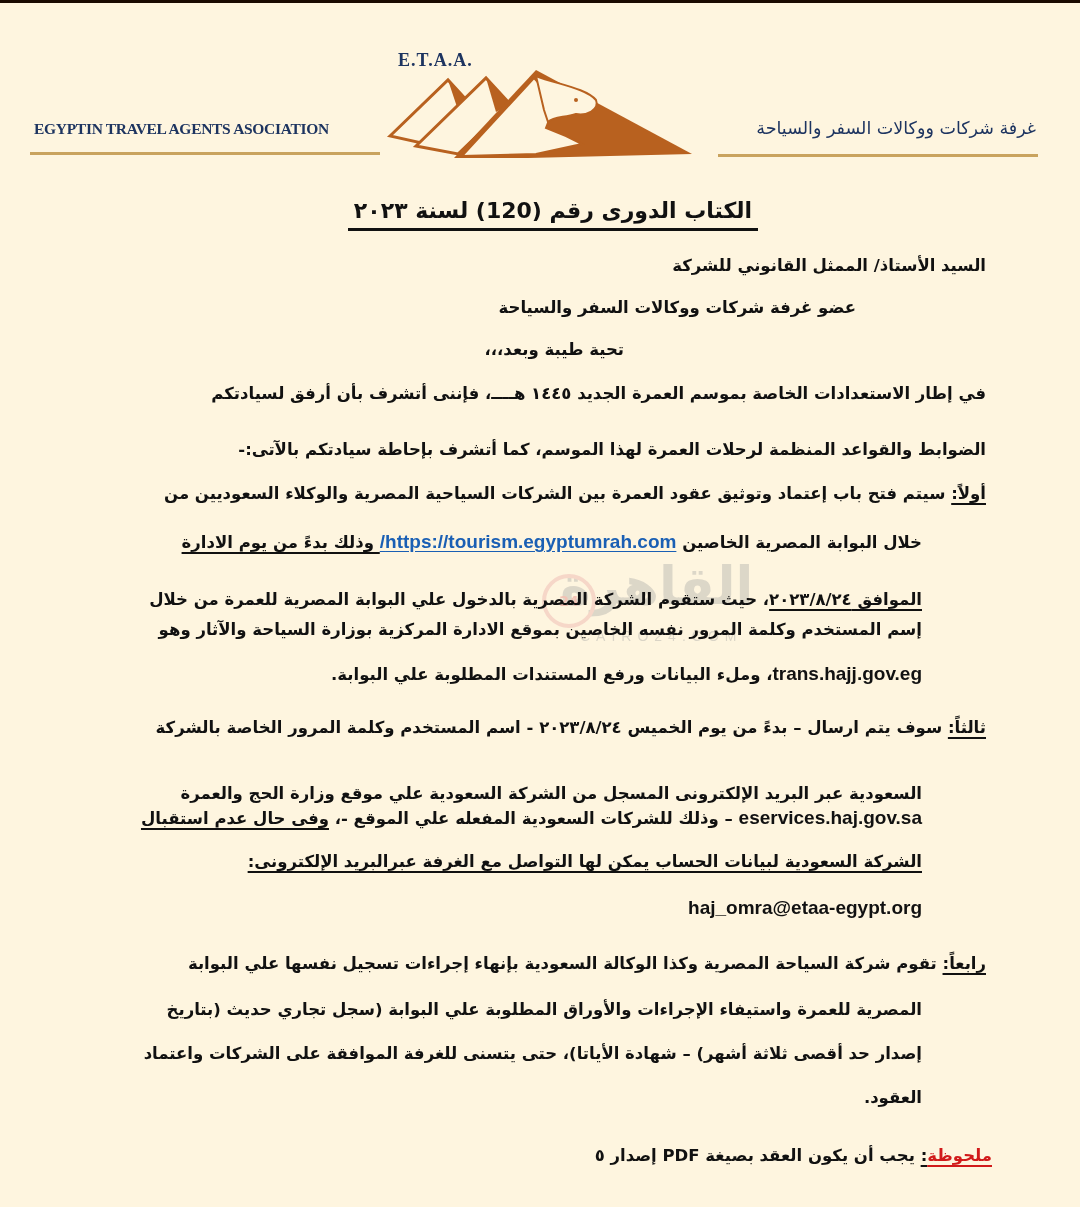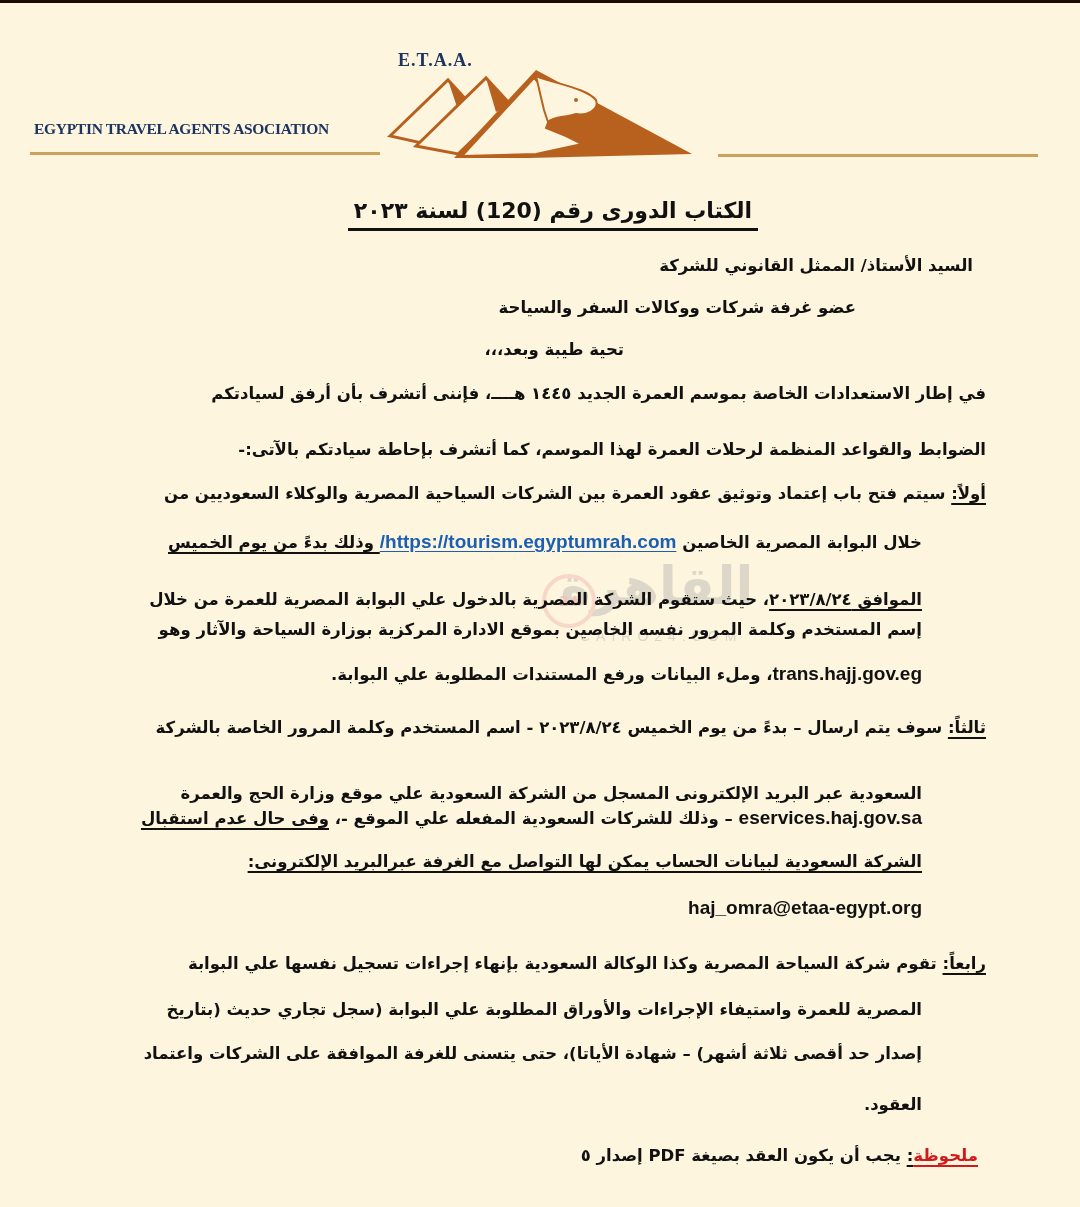--- a/index.html
+++ b/index.html
@@ -73,43 +73,44 @@
     <polygon points="62,14 86,40 72,44" fill="#b8611f"></polygon>
 
     <polygon points="30,80 100,12 124,38 72,88" fill="#fef5df" stroke="#b8611f" stroke-width="3"></polygon>
     <polygon points="100,12 124,38 110,46" fill="#b8611f"></polygon>
 
     <polygon points="68,92 150,4 306,88 142,92" fill="#b8611f"></polygon>
     <polygon points="76,90 148,12 170,36 160,62 180,70 196,78 150,88" fill="#fef5df" stroke="#b8611f" stroke-width="2"></polygon>
     <path d="M150,10 C170,18 200,22 210,34 C214,44 200,50 190,48 C178,52 168,50 162,56 L158,44 Z" fill="#fef5df" stroke="#b8611f" stroke-width="2"></path>
     <circle cx="190" cy="34" r="2" fill="#b8611f"></circle>
   </svg>
+  <div class="header-ar">غرفة شركات ووكالات السفر والسياحة</div>
   <div class="rule-right"></div>
 </div>
 
 <div class="title">الكتاب الدورى رقم (120) لسنة ٢٠٢٣</div>
 
-<div class="line" style="right:107px; top:254px;">السيد الأستاذ/ الممثل القانوني للشركة</div>
+<div class="line" style="right:94px; top:254px;">السيد الأستاذ/ الممثل القانوني للشركة</div>
 <div class="line" style="right:224px; top:296px;">عضو غرفة شركات ووكالات السفر والسياحة</div>
 <div class="line" style="right:456px; top:338px;">تحية طيبة وبعد،،،</div>
 
 <div class="line" style="right:94px; top:382px;">في إطار الاستعدادات الخاصة بموسم العمرة الجديد ١٤٤٥ هــــ، فإننى أتشرف بأن أرفق لسيادتكم</div>
 <div class="line" style="right:94px; top:426px;margin-top:12px;">الضوابط والقواعد المنظمة لرحلات العمرة لهذا الموسم، كما أتشرف بإحاطة سيادتكم بالآتى:-</div>
 
 <div class="watermark">
   <div class="wm-ar">القاهرة</div>
   <div class="wm-circle">24</div>
   <div class="wm-text">CAIRO24.COM</div>
 </div>
 
 <div class="line" style="right:94px; top:482px;">
   <span class="u">أولاً:</span><span> سيتم فتح باب إعتماد وتوثيق عقود العمرة بين الشركات السياحية المصرية والوكلاء السعوديين من</span>
 </div>
 <div class="line" style="right:158px; top:530px;">
-  <span>خلال البوابة المصرية الخاصين </span><a class="link">https://tourism.egyptumrah.com/</a><span class="u"> وذلك بدءً من يوم الخميس</span>
+  <span>خلال البوابة المصرية الخاصين </span><a class="link">https://tourism.egyptumrah.com/</a><span class="u"> وذلك بدءً من يوم الادارة</span>
 </div>
 <div class="line" style="right:158px; top:588px;">
   <span class="u">الموافق ٢٠٢٣/٨/٢٤</span><span>، حيث ستقوم الشركة المصرية بالدخول علي البوابة المصرية للعمرة من خلال</span>
 </div>
 <div class="line" style="right:158px; top:618px;">إسم المستخدم وكلمة المرور نفسه الخاصين بموقع الادارة المركزية بوزارة السياحة والآثار وهو</div>
 <div class="line" style="right:158px; top:662px;">
   <span class="latin">trans.hajj.gov.eg</span><span>، وملء البيانات ورفع المستندات المطلوبة علي البوابة.</span>
 </div>
 
 <div class="line" style="right:94px; top:716px;">
@@ -122,17 +123,17 @@
 <div class="line u" style="right:158px; top:850px;">الشركة السعودية لبيانات الحساب يمكن لها التواصل مع الغرفة عبرالبريد الإلكترونى:</div>
 <div class="line" style="right:158px; top:896px;">
   <span class="latin">haj_omra@etaa-egypt.org</span>
 </div>
 
 <div class="line" style="right:94px; top:952px;">
   <span class="u">رابعاً:</span><span> تقوم شركة السياحة المصرية وكذا الوكالة السعودية بإنهاء إجراءات تسجيل نفسها علي البوابة</span>
 </div>
 <div class="line" style="right:158px; top:998px;">المصرية للعمرة واستيفاء الإجراءات والأوراق المطلوبة علي البوابة (سجل تجاري حديث (بتاريخ</div>
 <div class="line" style="right:158px; top:1042px;">إصدار حد أقصى ثلاثة أشهر) – شهادة الأياتا)، حتى يتسنى للغرفة الموافقة على الشركات واعتماد</div>
-<div class="line" style="right:158px; top:1086px;margin-top:7px;">العقود.</div>
+<div class="line" style="right:158px; top:1086px;">العقود.</div>
 
-<div class="line" style="right:102px; top:1144px;">
+<div class="line" style="right:88px; top:1144px;">
   <span class="red u">ملحوظة</span><span class="u">:</span><span> يجب أن يكون العقد بصيغة PDF إصدار ٥</span>
 </div>
 
 </body></html>

